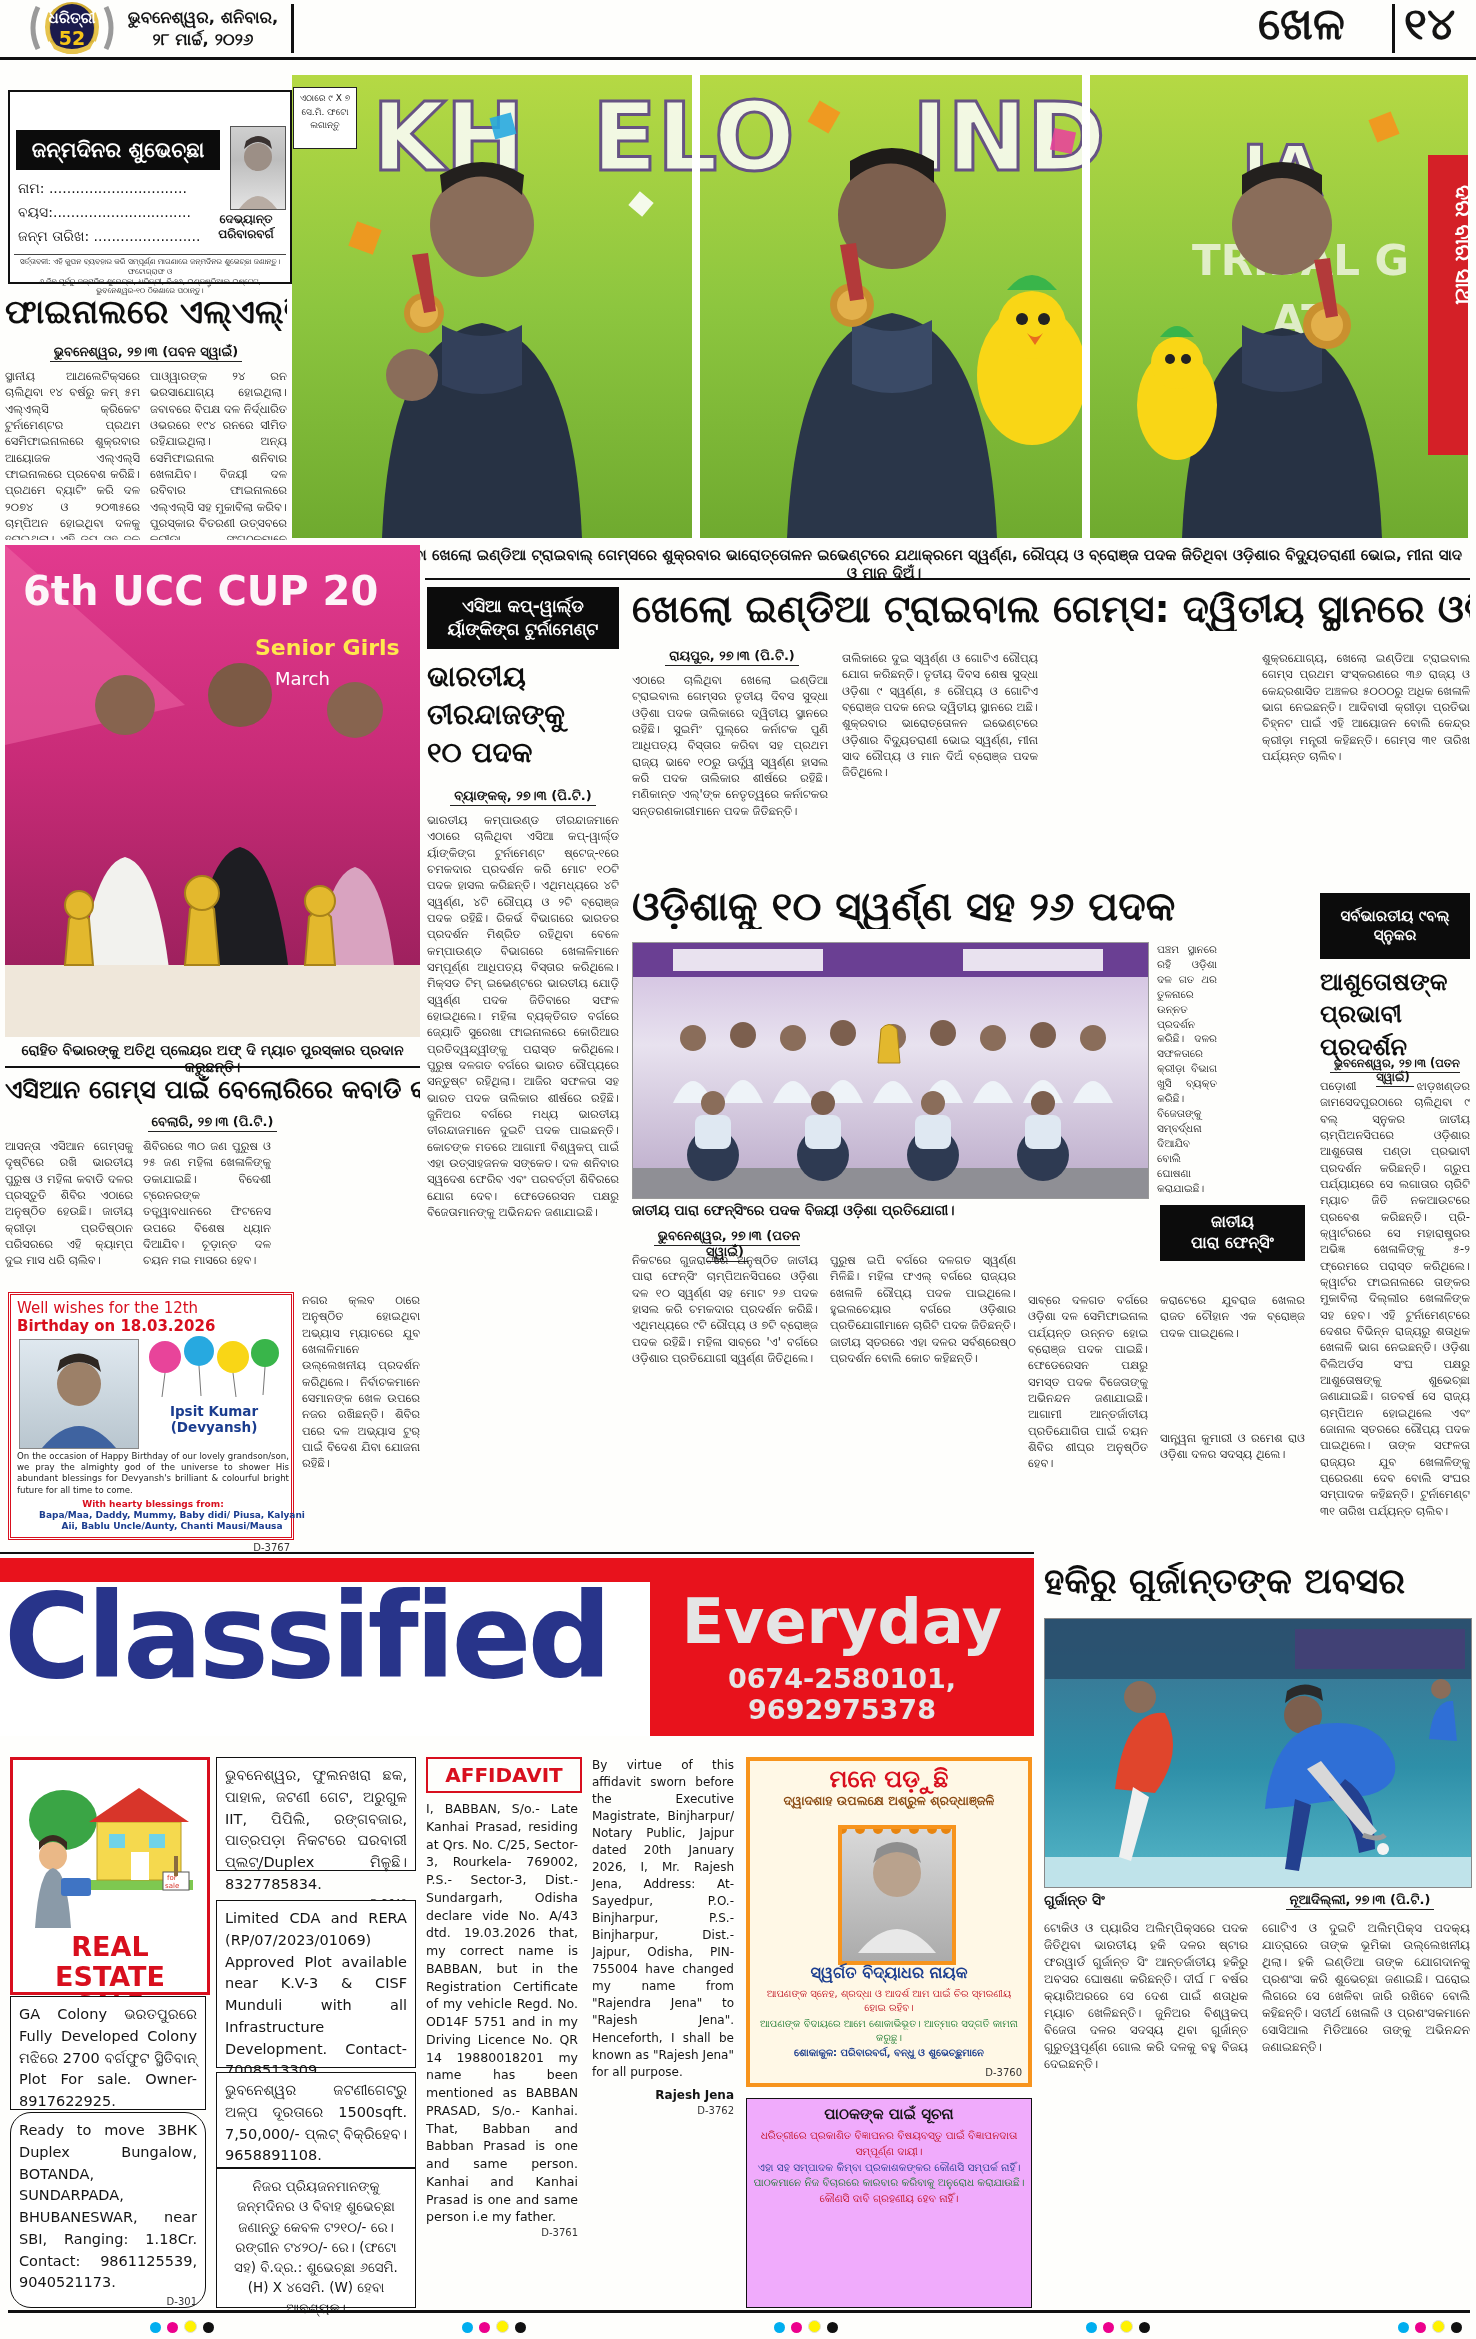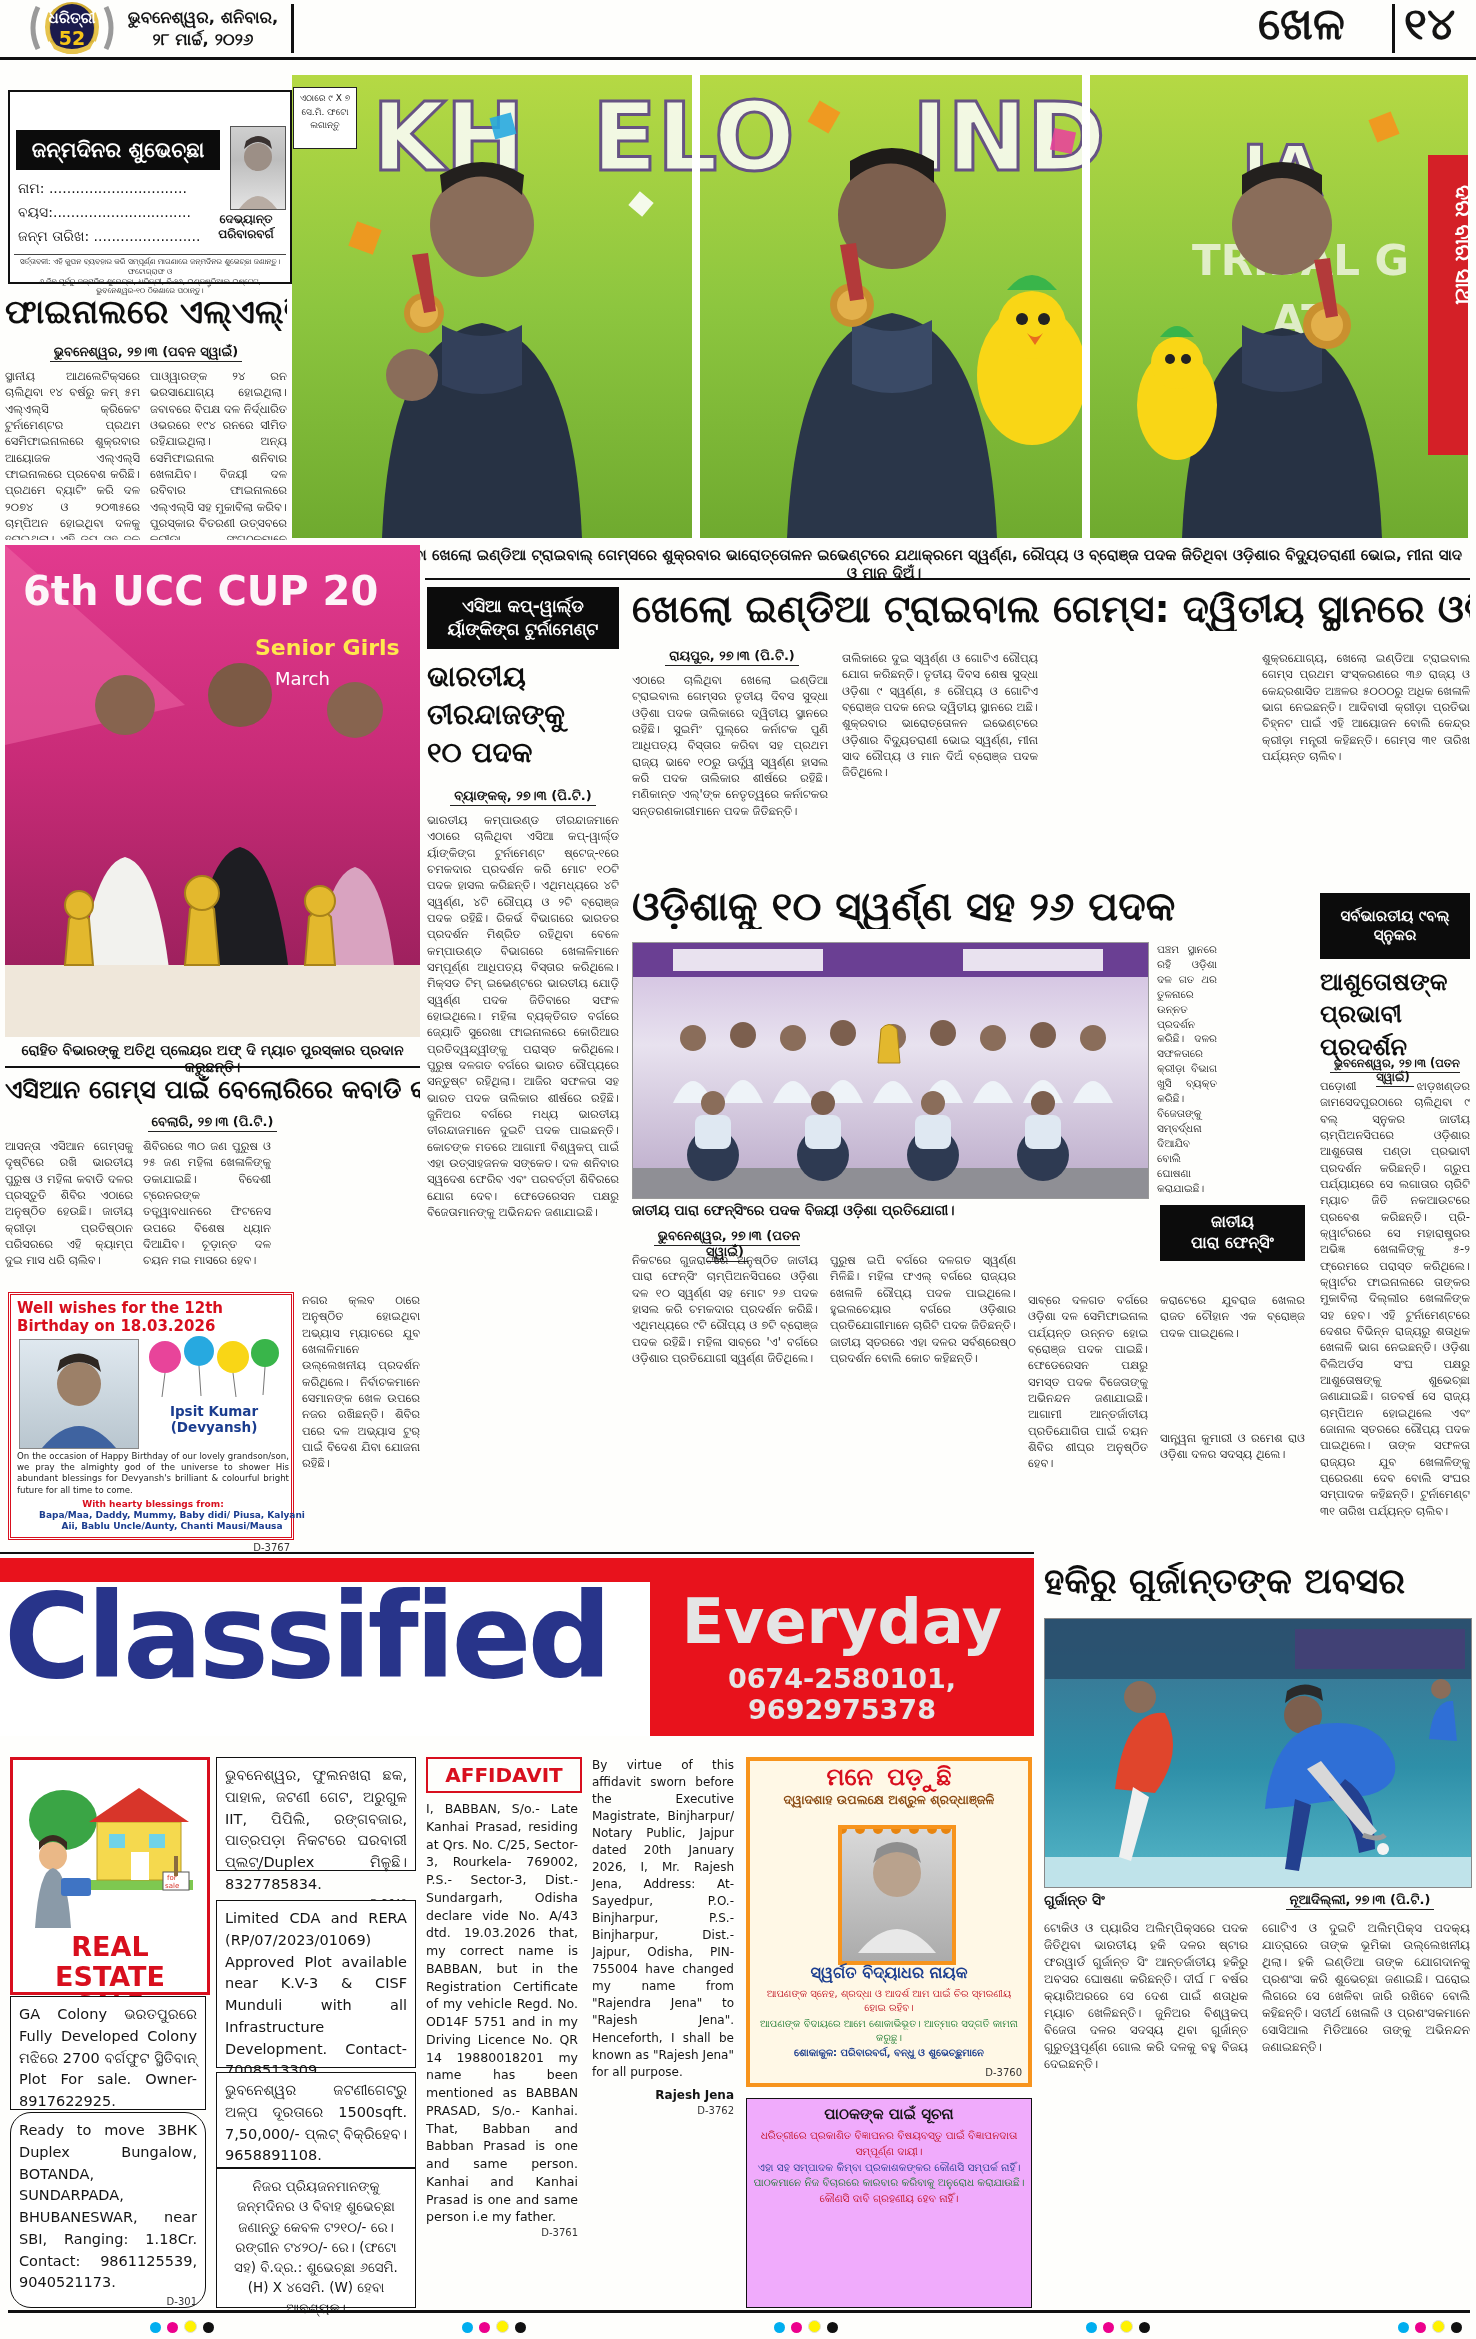--- a/index.html
+++ b/index.html
@@ -297,21 +297,21 @@
     <span style="padding:0 2px;">ସର୍ବଭାରତୀୟ ୯ବଲ୍ ସ୍ନୁକର</span>
   </div>
   <div class="abs hl" style="left:1320px;top:966px;width:150px;font-size:24px;line-height:1.35;">
     <div>ଆଶୁତୋଷଙ୍କ</div>
     <div>ପ୍ରଭାବୀ ପ୍ରଦର୍ଶନ</div>
   </div>
   <div class="abs dl" style="left:1320px;top:1056px;width:150px;font-size:11.5px;"><span>ଭୁବନେଶ୍ୱର, ୨୭।୩ (ପତନ ସ୍ୱାଇଁ)</span></div>
   <div class="abs bodytxt" style="left:1320px;top:1078px;width:150px;height:466px;">ପଡ଼ୋଶୀ ଝାଡ଼ଖଣ୍ଡର ଜାମସେଦପୁରଠାରେ ଚାଲିଥିବା ୯ ବଲ୍ ସ୍ନୁକର ଜାତୀୟ ଚାମ୍ପିଅନସିପରେ ଓଡ଼ିଶାର ଆଶୁତୋଷ ପଣ୍ଡା ପ୍ରଭାବୀ ପ୍ରଦର୍ଶନ କରିଛନ୍ତି। ଗ୍ରୁପ ପର୍ଯ୍ୟାୟରେ ସେ ଲଗାତାର ଚାରିଟି ମ୍ୟାଚ ଜିତି ନକଆଉଟରେ ପ୍ରବେଶ କରିଛନ୍ତି। ପ୍ରି-କ୍ୱାର୍ଟରରେ ସେ ମହାରାଷ୍ଟ୍ରର ଅଭିଜ୍ଞ ଖେଳାଳିଙ୍କୁ ୫-୨ ଫ୍ରେମରେ ପରାସ୍ତ କରିଥିଲେ। କ୍ୱାର୍ଟର ଫାଇନାଲରେ ତାଙ୍କର ମୁକାବିଲା ଦିଲ୍ଲୀର ଖେଳାଳିଙ୍କ ସହ ହେବ। ଏହି ଟୁର୍ନାମେଣ୍ଟରେ ଦେଶର ବିଭିନ୍ନ ରାଜ୍ୟରୁ ଶତାଧିକ ଖେଳାଳି ଭାଗ ନେଇଛନ୍ତି। ଓଡ଼ିଶା ବିଲିଅର୍ଡସ ସଂଘ ପକ୍ଷରୁ ଆଶୁତୋଷଙ୍କୁ ଶୁଭେଚ୍ଛା ଜଣାଯାଇଛି। ଗତବର୍ଷ ସେ ରାଜ୍ୟ ଚାମ୍ପିଅନ ହୋଇଥିଲେ ଏବଂ ଜୋନାଲ ସ୍ତରରେ ରୌପ୍ୟ ପଦକ ପାଇଥିଲେ। ତାଙ୍କ ସଫଳତା ରାଜ୍ୟର ଯୁବ ଖେଳାଳିଙ୍କୁ ପ୍ରେରଣା ଦେବ ବୋଲି ସଂଘର ସମ୍ପାଦକ କହିଛନ୍ତି। ଟୁର୍ନାମେଣ୍ଟ ୩୧ ତାରିଖ ପର୍ଯ୍ୟନ୍ତ ଚାଲିବ।</div>
 
   <div class="abs" style="left:8px;top:1292px;width:286px;height:248px;border:3px double #d80f1e;background:#fff;padding:4px 6px;box-sizing:border-box;">
-    <div style="color:#d80f1e;font-weight:bold;font-size:15px;">Well wishes for the 12th</div>
+    <div style="color:#d80f1e;font-weight:normal;font-size:15px;">Well wishes for the 12th</div>
     <div style="color:#d80f1e;font-weight:bold;font-size:15px;">Birthday on 18.03.2026</div>
     <div class="abs photo" style="left:8px;top:44px;width:118px;height:108px;border:1px solid #888;background:linear-gradient(180deg,#dfe8ef,#b9c6cf);">
       <svg width="118" height="108" viewBox="0 0 118 108">
           <circle cx="59" cy="44" r="22" fill="#9c8068"></circle>
           <path d="M37 32 q22 -20 44 0 l-3 -12 q-19 -13 -38 0 z" fill="#2e2722"></path>
           <path d="M22 108 q37 -44 74 0 z" fill="#3f63a0"></path>
         </svg>
     </div>
     <div class="abs" style="left:130px;top:40px;width:146px;height:64px;">
       <svg width="146" height="64" viewBox="0 0 146 64">
@@ -434,21 +434,21 @@
     <div class="dno">D-3761</div>
   </div>
 
   <div class="abs" style="left:592px;top:1757px;width:142px;height:550px;font-size:12px;line-height:1.42;text-align:justify;">
     <span>By virtue of this affidavit sworn before the Executive Magistrate, Binjharpur/ Notary Public, Jajpur dated 20th January 2026, I, Mr. Rajesh Jena, Address: At- Sayedpur, P.O.- Binjharpur, P.S.- Binjharpur, Dist.- Jajpur, Odisha, PIN-755004 have changed my name from "Rajendra Jena" to "Rajesh Jena". Henceforth, I shall be known as "Rajesh Jena" for all purpose.</span>
     <div style="text-align:right;font-weight:bold;margin-top:6px;">Rajesh Jena</div>
     <div class="dno">D-3762</div>
   </div>
 
   <div class="abs" style="left:746px;top:1757px;width:286px;height:330px;border:4px solid #f7941d;background:#fff8e6;box-sizing:border-box;text-align:center;">
-    <div style="color:#d80f1e;font-weight:bold;font-size:24px;margin-top:4px;font-family:Liberation Mono, monospace;">ମନେ ପଡ଼ୁଛି</div>
+    <div style="color:#d80f1e;font-weight:bold;font-size:24px;margin-top:4px;">ମନେ ପଡ଼ୁଛି</div>
     <div style="color:#8a4a12;font-weight:bold;font-size:12.5px;line-height:1.3;">
       <span>ଦ୍ୱାଦଶାହ ଉପଲକ୍ଷେ</span> <span>ଅଶ୍ରୁଳ ଶ୍ରଦ୍ଧାଞ୍ଜଳି</span>
     </div>
     <div class="abs photo" style="left:88px;top:64px;width:110px;height:132px;border:4px solid #f7941d;background:linear-gradient(180deg,#d9d9d9,#ababab);">
       <svg width="102" height="124" viewBox="0 0 102 124">
           <circle cx="51" cy="44" r="24" fill="#b9a28d"></circle>
           <path d="M27 34 q24 -22 48 0 l-4 -14 q-20 -14 -40 0 z" fill="#8e8e8e"></path>
           <path d="M12 124 q39 -48 78 0 z" fill="#e8e8e8"></path>
         </svg>
       <svg class="abs" style="left:-8px;top:-8px;" width="118" height="16" viewBox="0 0 118 16">

